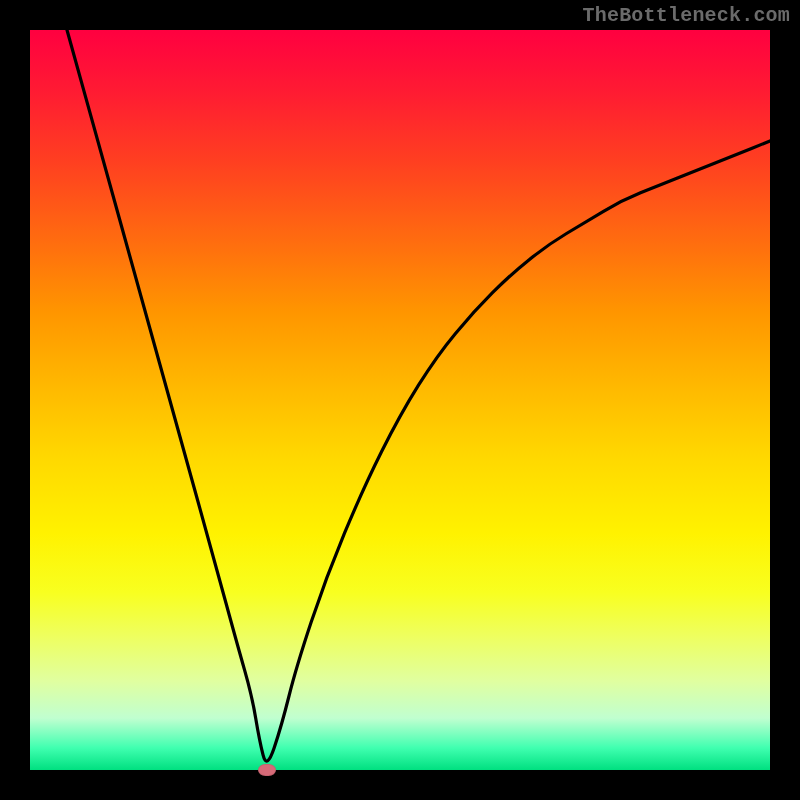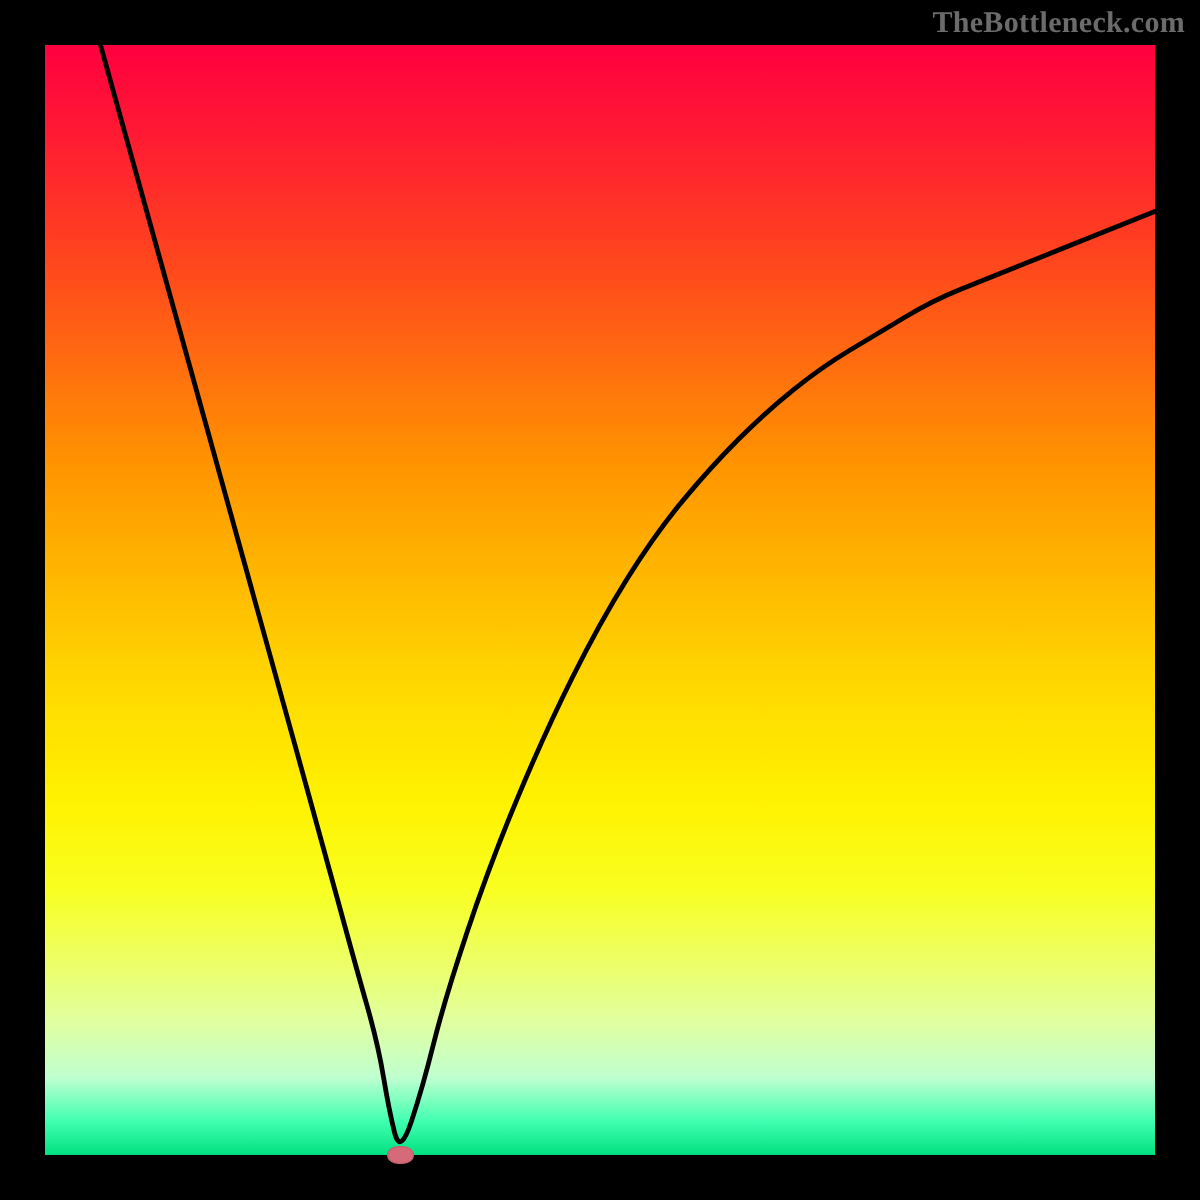--- a/index.html
+++ b/index.html
@@ -44,21 +44,21 @@
     left: 0;
     top: 0;
     width: 740px;
     height: 740px;
     pointer-events: none;
   }
   .watermark {
     position: absolute;
     top: 4px;
     right: 10px;
-    font-family: Liberation Serif, serif;
+    font-family: Liberation Mono, monospace;
     font-size: 20px;
     font-weight: 600;
     color: #6b6b6b;
     letter-spacing: 0.2px;
     text-align: center;
   }
   .marker {
     position: absolute;
     width: 18px;
     height: 12px;

